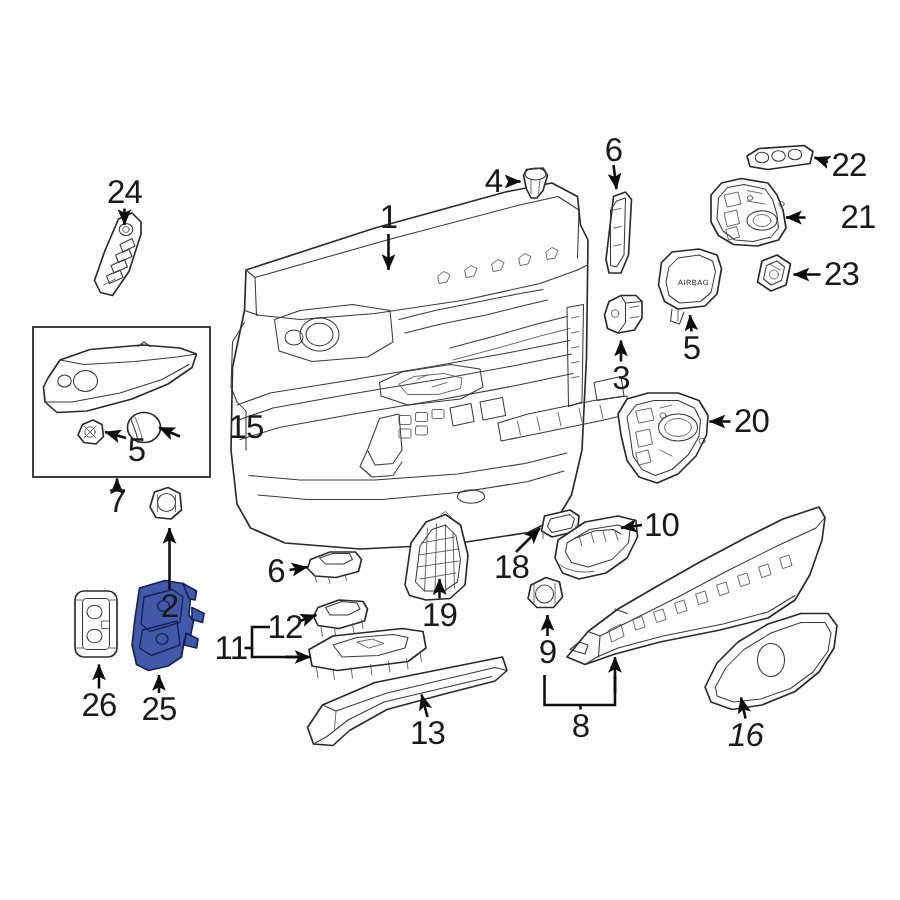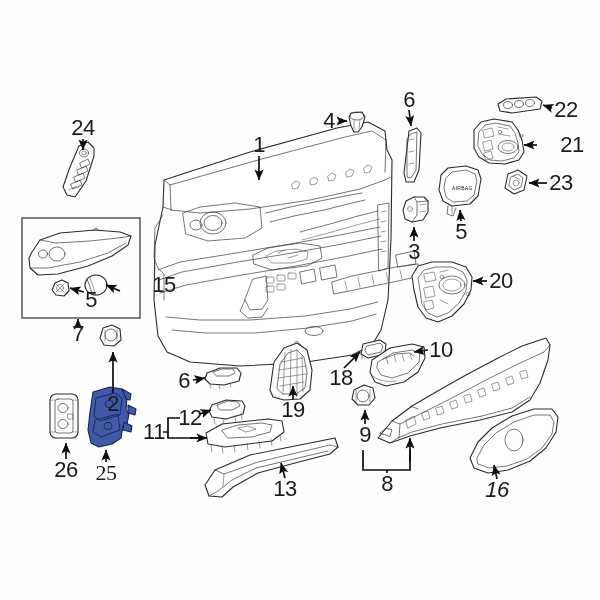--- a/index.html
+++ b/index.html
@@ -463,17 +463,17 @@
       <div class="callout-label" style="left: 124px; top: 285px; margin-left: 40px;">15</div>
       <div class="callout-label" style="left: 497px; top: 490px; font-style: italic;">16</div>
       <div class="callout-label" style="left: 184px; top: 381px;">6</div>
       <div class="callout-label" style="left: 341px; top: 378px;">18</div>
       <div class="callout-label" style="left: 293px; top: 410px;">19</div>
       <div class="callout-label" style="left: 501px; top: 281px;">20</div>
       <div class="callout-label" style="left: 551px; top: 145px; margin-left: 21px;">21</div>
       <div class="callout-label" style="left: 566px; top: 110px;">22</div>
       <div class="callout-label" style="left: 561px; top: 183px; text-align: right;">23</div>
       <div class="callout-label" style="left: 83px; top: 128px;">24</div>
-      <div class="callout-label" style="left: 106px; top: 473px; font-family: Liberation Serif, serif;">25</div>
+      <div class="callout-label" style="left: 106px; top: 473px;">25</div>
       <div class="callout-label" style="left: 66px; top: 470px; text-align: center;">26</div>
     </div>
 
 </div>
 
 </body></html>

